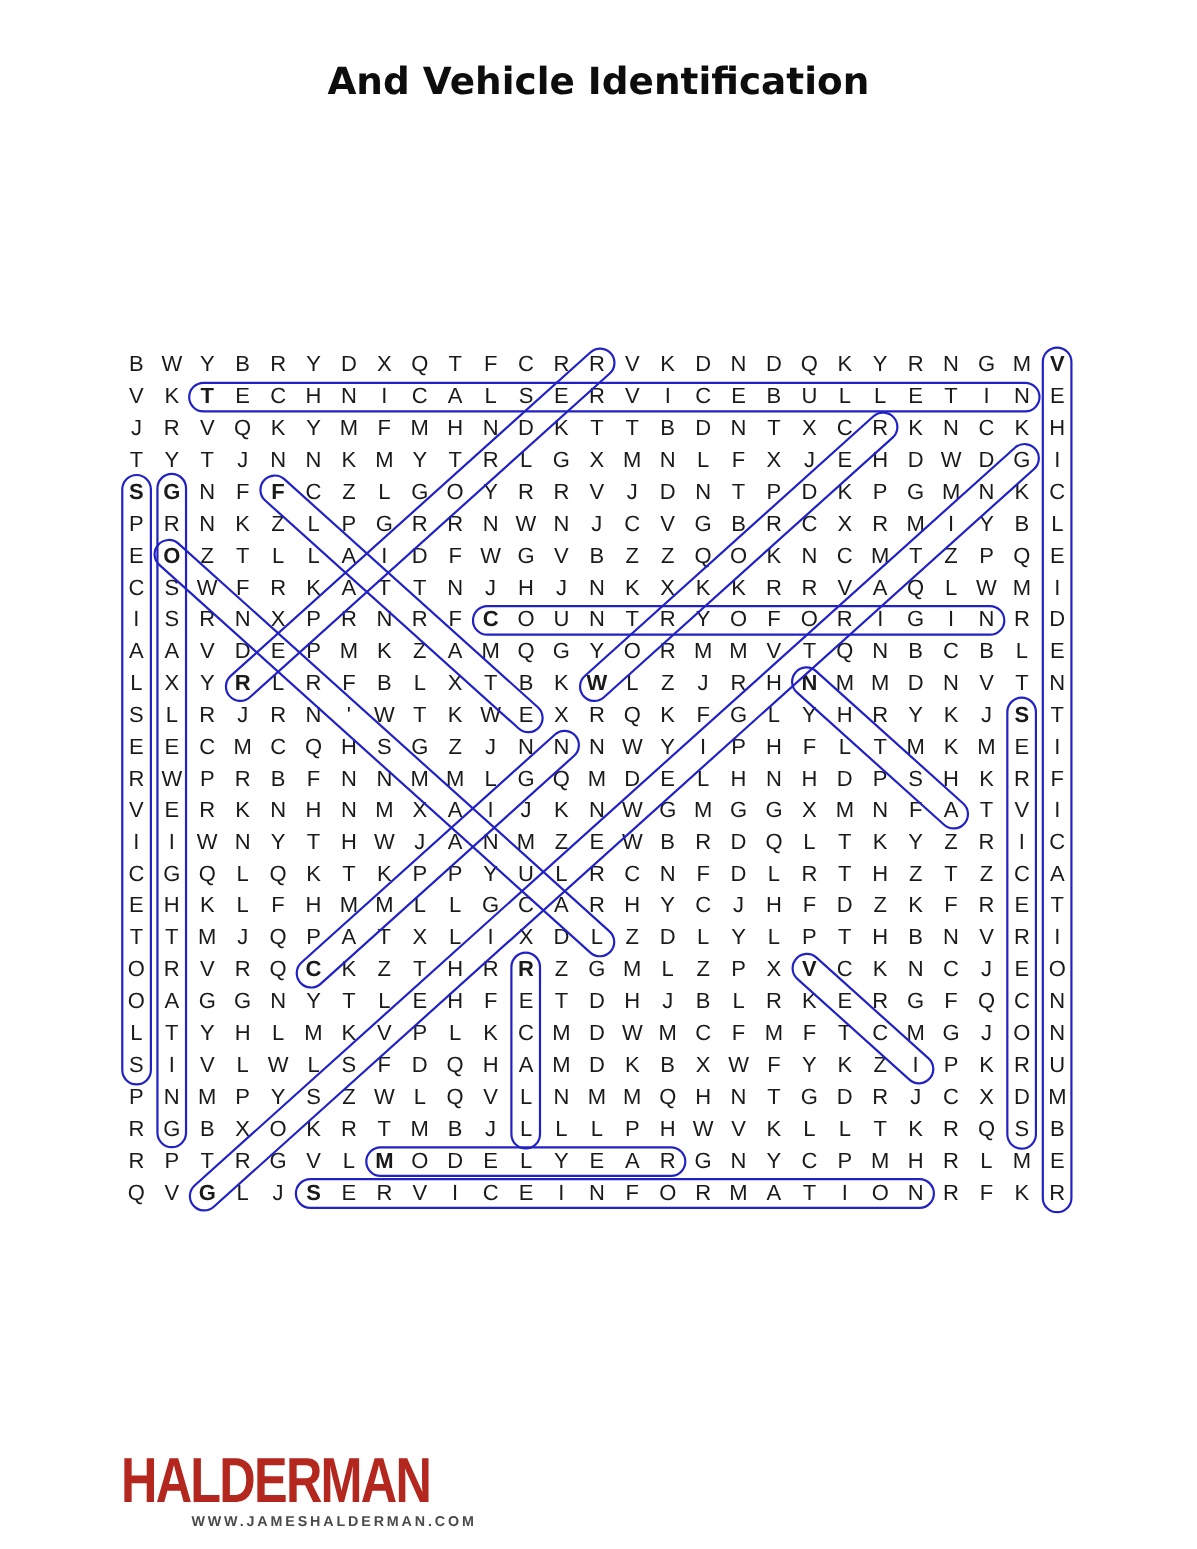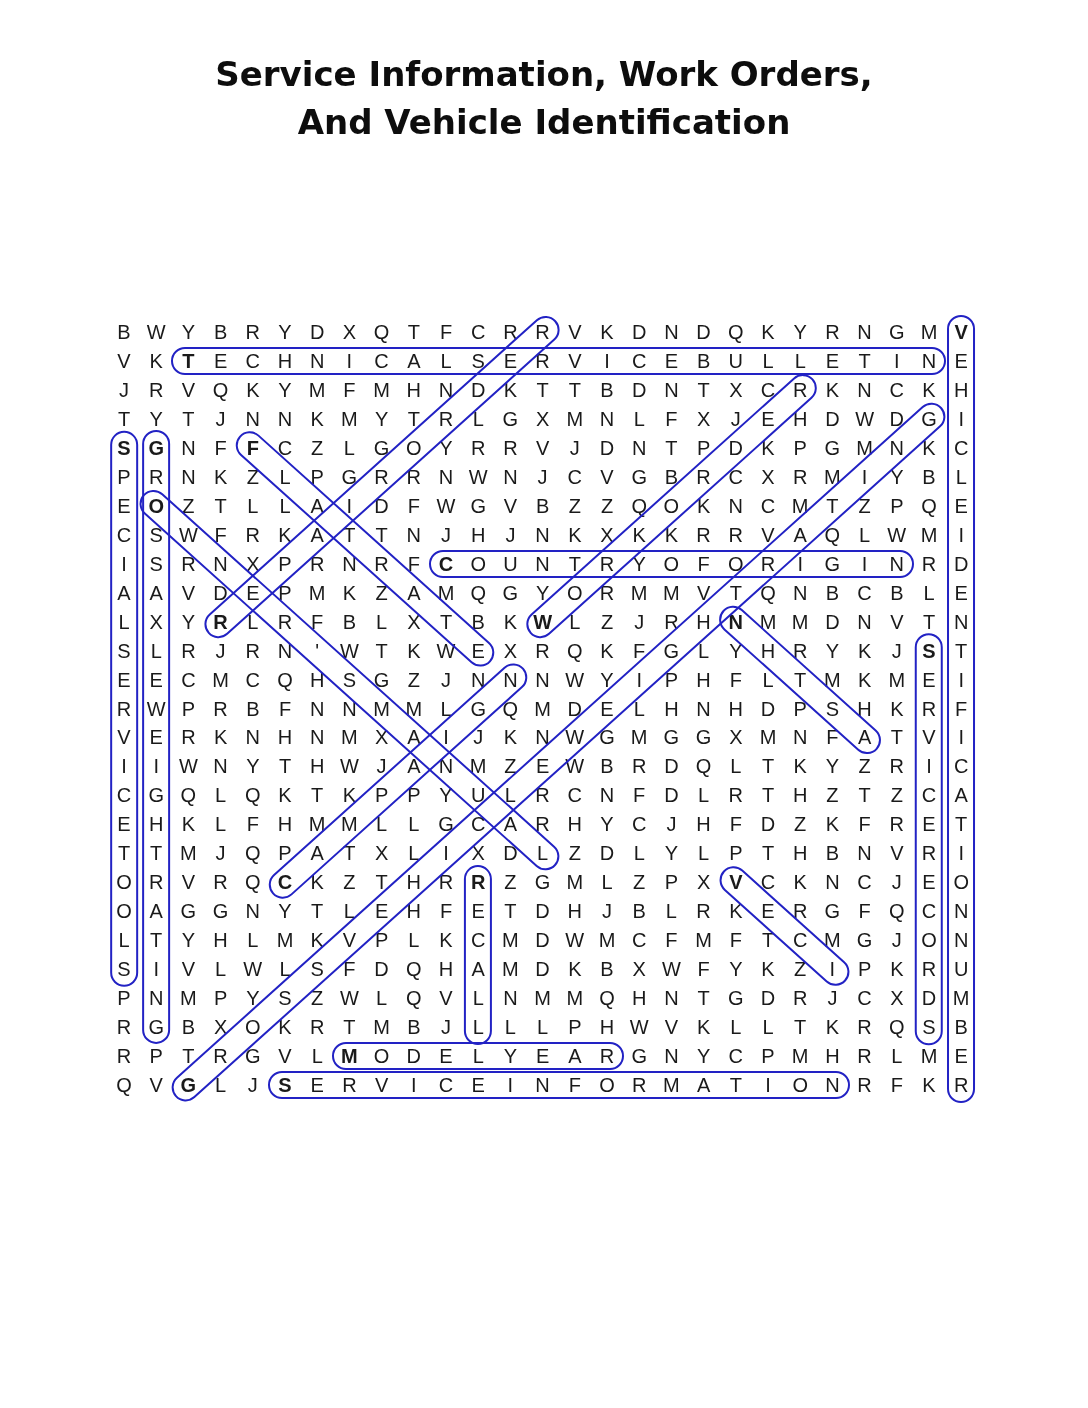--- a/index.html
+++ b/index.html
@@ -22,21 +22,20 @@
   .logo-url{font-family:"Liberation Sans",sans-serif;font-weight:bold;
             font-size:13px;letter-spacing:2.6px;margin-left:64px;margin-top:3px;
             white-space:nowrap;}
 </style>
 </head>
 <body>
 
 <div class="page">
 
   <div class="title">
-    <div>Service Information, Work Orders,</div>
     <div>And Vehicle Identification</div>
   </div>
 
   <div class="grid-layer" id="grid">
       <span class="cell" style="left: 124px; top: 332px; color: rgb(26, 26, 26);">B</span>
       <span class="cell" style="left: 156.2px; top: 332px; color: rgb(26, 26, 26);">W</span>
       <span class="cell" style="left: 188.4px; top: 332px; color: rgb(26, 26, 26);">Y</span>
       <span class="cell" style="left: 220.6px; top: 332px; color: rgb(26, 26, 26);">B</span>
       <span class="cell" style="left: 252.8px; top: 332px; color: rgb(26, 26, 26);">R</span>
       <span class="cell" style="left: 285px; top: 332px; color: rgb(26, 26, 26);">Y</span>
@@ -777,14 +776,18 @@
       <div class="oval" style="width: 208.237px; height: 28px; left: 696.081px; top: 665.556px; transform: rotate(41.9705deg); border-color: rgb(34, 34, 196); box-sizing: border-box;"></div>
       <div class="oval" style="width: 411.519px; height: 28px; left: 723.24px; top: 824.852px; transform: rotate(90deg); border-color: rgb(34, 34, 196); box-sizing: border-box;"></div>
       <div class="oval" style="width: 338.165px; height: 28px; left: 228.617px; top: 766.927px; transform: rotate(-41.9705deg); border-color: rgb(34, 34, 196); box-sizing: border-box;"></div>
       <div class="oval" style="width: 179.815px; height: 28px; left: 388.293px; top: 940.705px; transform: rotate(90deg); border-color: rgb(34, 34, 196); box-sizing: border-box;"></div>
       <div class="oval" style="width: 164.928px; height: 28px; left: 701.636px; top: 911.741px; transform: rotate(41.9705deg); border-color: rgb(34, 34, 196); box-sizing: border-box;"></div>
       <div class="oval" style="width: 292.6px; height: 28px; left: 331.9px; top: 1042.08px; transform: rotate(0deg); border-color: rgb(34, 34, 196); box-sizing: border-box;"></div>
       <div class="oval" style="width: 582.4px; height: 28px; left: 267.5px; top: 1071.04px; transform: rotate(0deg); border-color: rgb(34, 34, 196); box-sizing: border-box;"></div>
       <div class="oval" style="width: 1031.11px; height: 28px; left: 43.1431px; top: 737.963px; transform: rotate(-41.9705deg); border-color: rgb(34, 34, 196); box-sizing: border-box;"></div>
     </div>
 
+  <div class="logo">
+    <div class="logo-name" style="color: rgb(179, 39, 30);">HALDERMAN</div>
+    <div class="logo-url" style="color: rgb(74, 74, 74);">WWW.JAMESHALDERMAN.COM</div>
+  </div>
 
 </div>
 
 </body></html>

